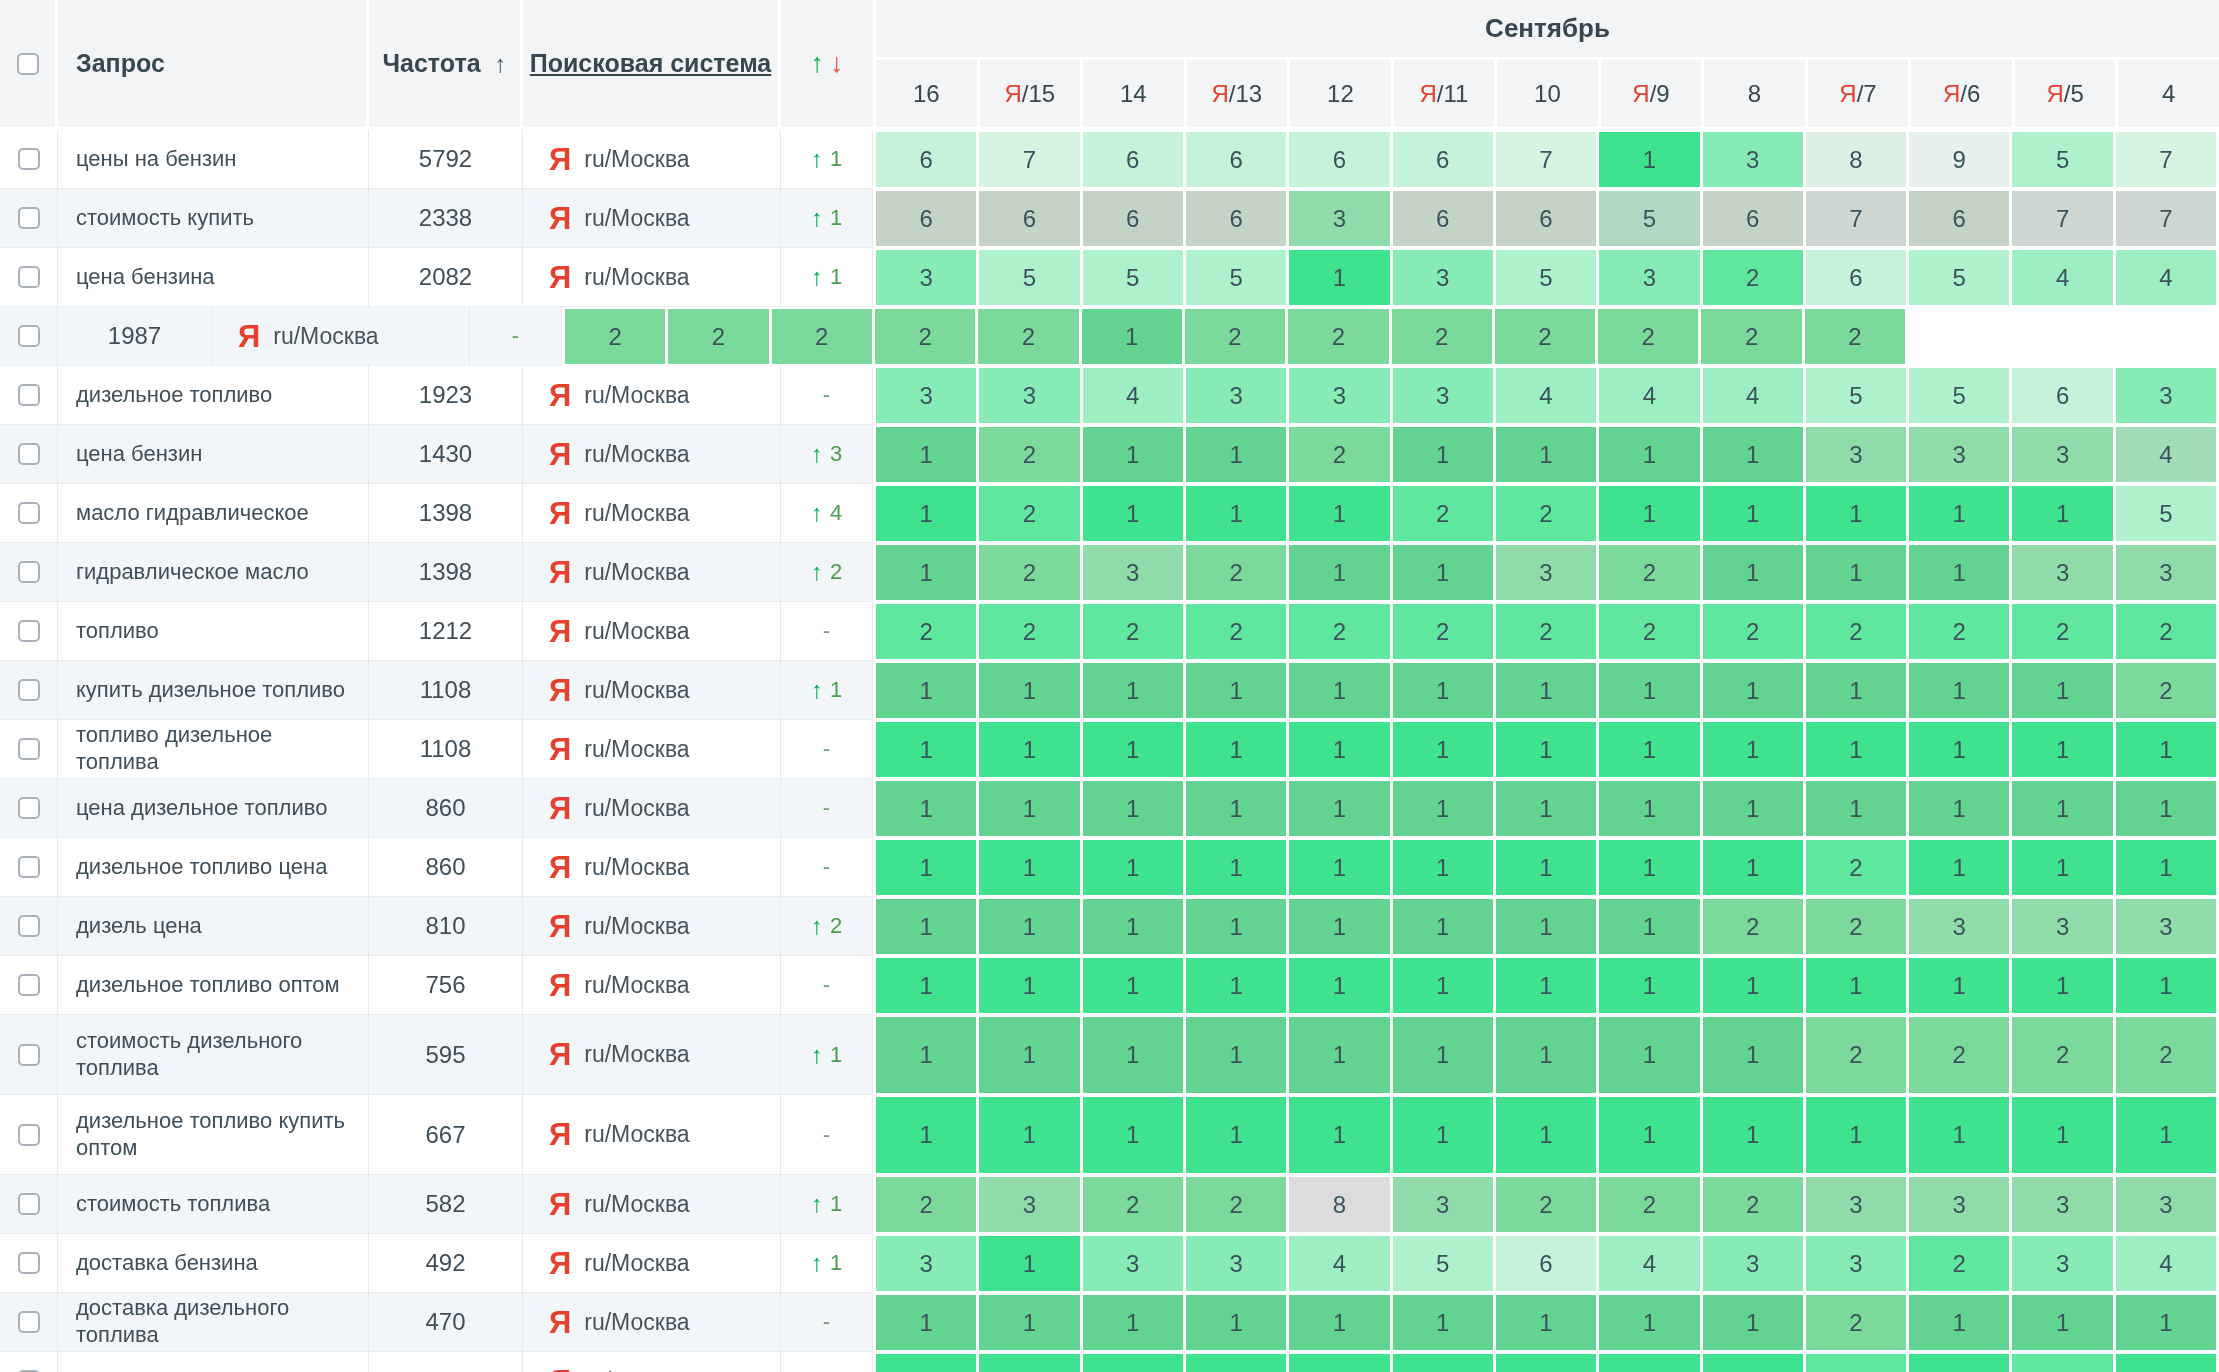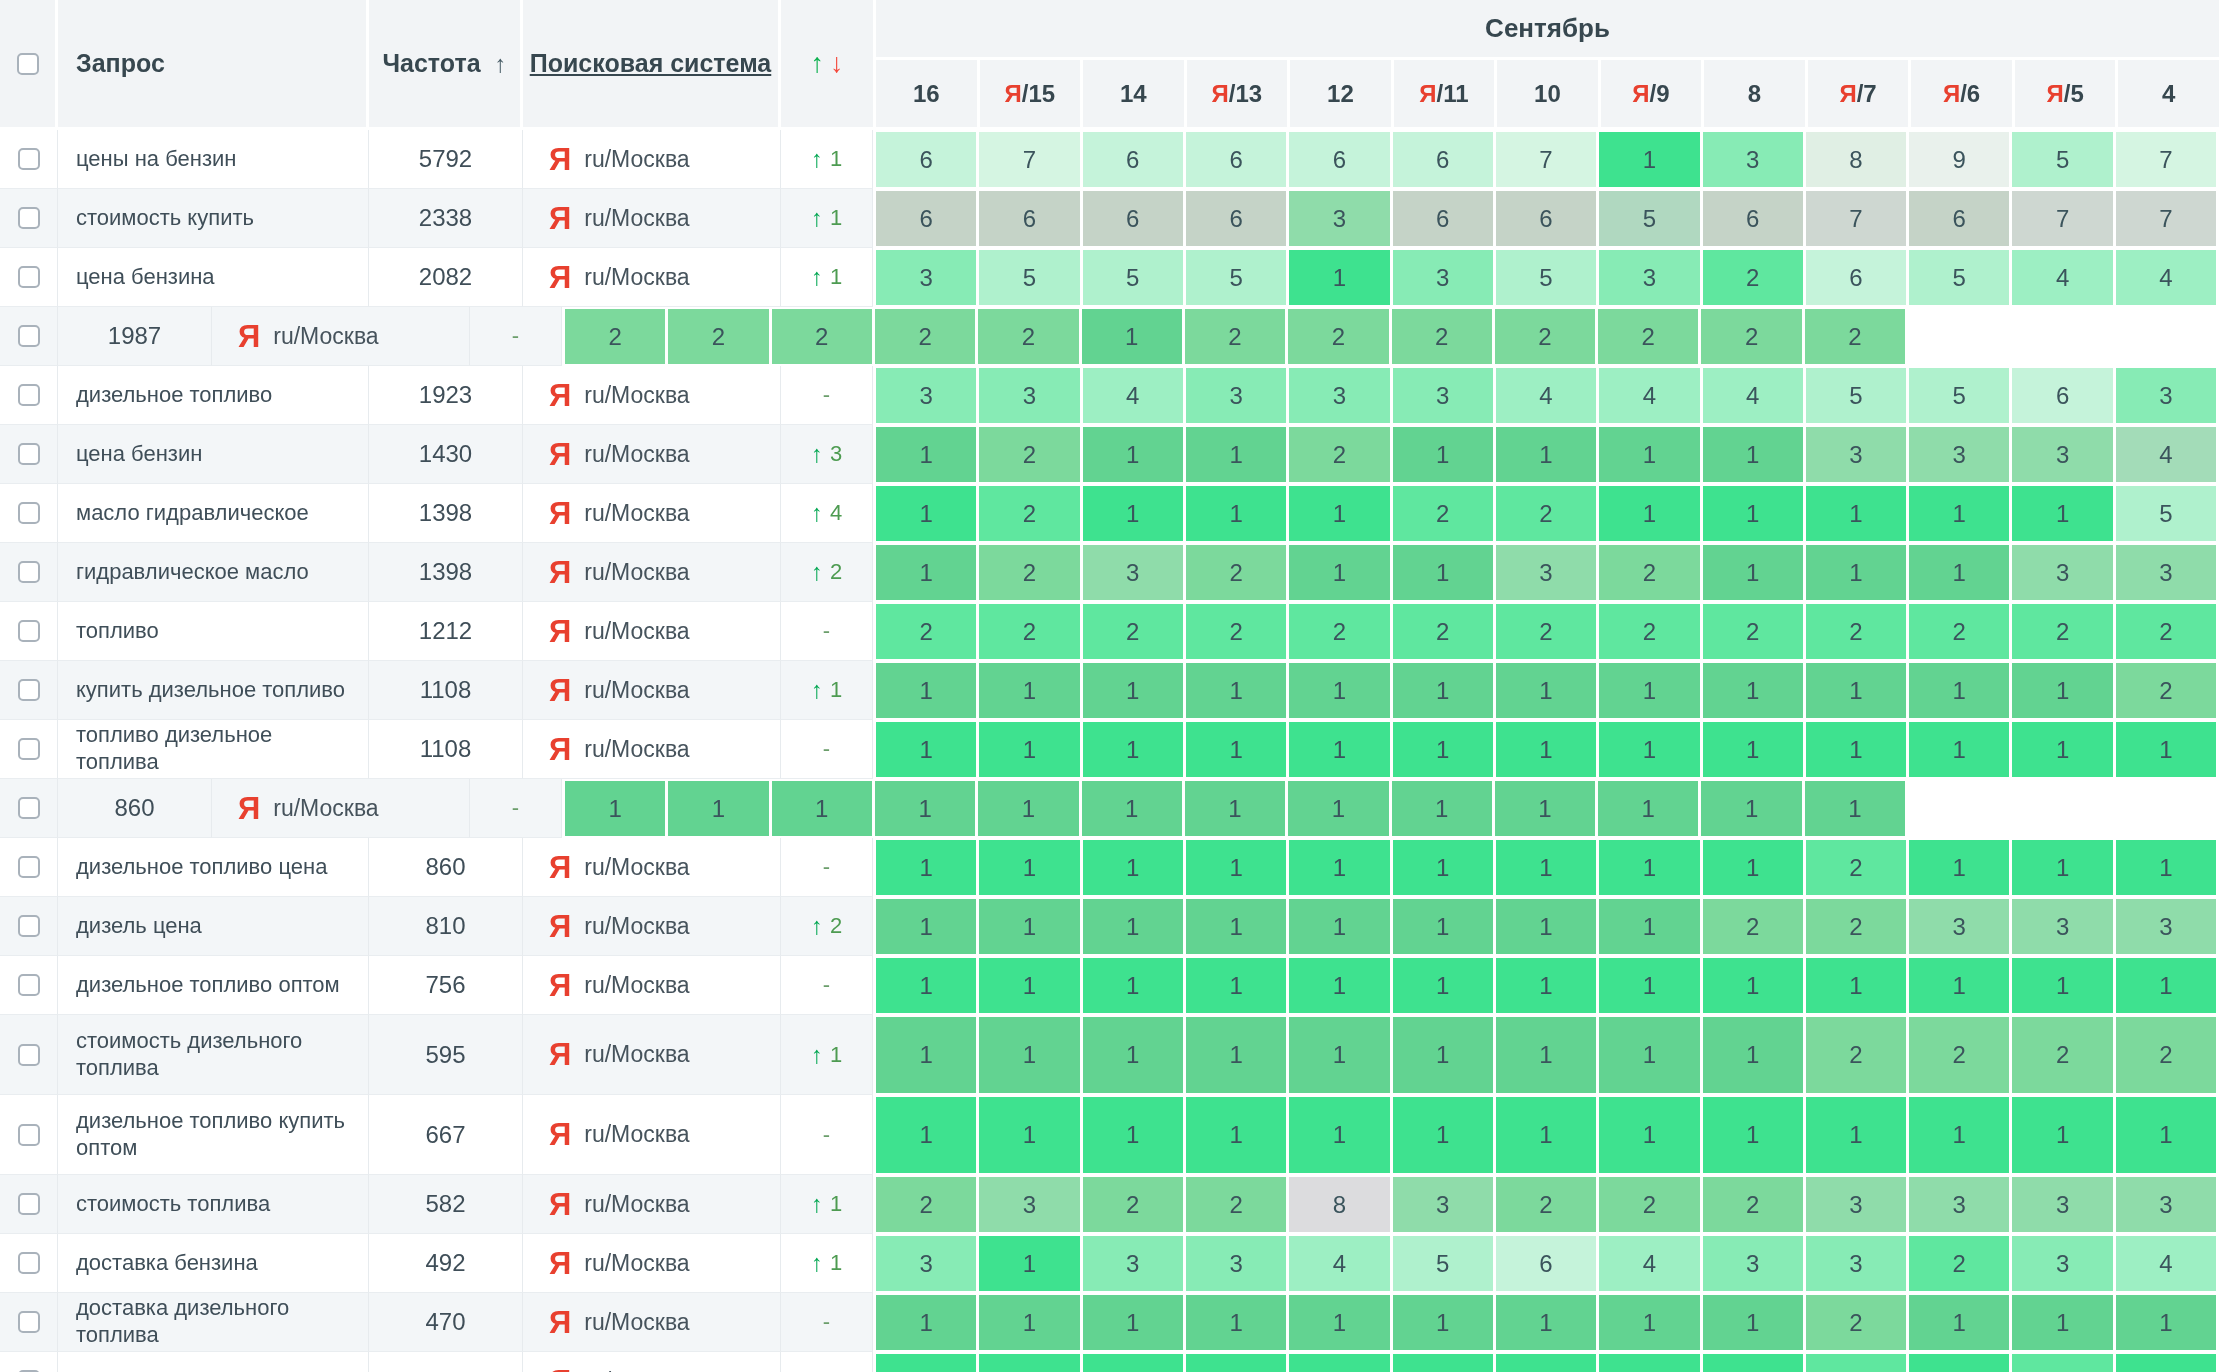--- a/index.html
+++ b/index.html
@@ -19,21 +19,21 @@
   .h-change{ width:92px; border-right:none; gap:6px; }
   .sort-arrow { font-weight:400; font-size:24px; color:#455a64; }
   .arr-up-h { color:#0db14f; font-weight:bold; font-size:27px; }
   .arr-down-h { color:#f4493c; font-weight:bold; font-size:27px; }
 
   .h-heat { width:1343px; display:flex; flex-direction:column; margin-left:3px; }
   .h-month { height:57px; background:#f2f4f6; display:flex; align-items:center;
     justify-content:center; font-weight:bold; font-size:26px; color:#37474f; }
   .h-dates { display:flex; gap:3px; height:67px; margin-top:3px; }
   .date-cell { flex:1; background:#f2f4f6; display:flex; align-items:center;
-    justify-content:center; font-weight:bold; font-size:24px; color:#37474f; }
+    justify-content:center; font-weight:normal; font-size:24px; color:#37474f; }
   .ya-red { color:#e8402f; }
 
   
   .tbody { height:1242px; margin-top:3px; overflow:hidden; }
   .row { display:flex; height:59px; background:#fff; }
   .row.tall { height:80px; }
   .row .left { display:flex; align-items:center; border-bottom:1px solid #e9edf0;
     border-right:1px solid #e7ebee; background:#fff; height:100%; }
   .row.stripe .left { background:#f3f6f8; }
   .c-check { width:58px; justify-content:center; }
@@ -494,20 +494,23 @@
           <div class="hpos" style="background: rgb(62, 226, 143);">1</div>
           <div class="hpos" style="background: rgb(62, 226, 143);">1</div>
           <div class="hpos" style="background: rgb(62, 226, 143);">1</div>
           <div class="hpos" style="background: rgb(62, 226, 143);">1</div>
         </div>
       </div>
       <div class="row stripe">
         <div class="left c-check">
           <span class="cb"></span>
         </div>
+        <div class="left c-query">
+          <span>цена дизельное топливо</span>
+        </div>
         <div class="left c-freq">
           <span>860</span>
         </div>
         <div class="left c-engine">
           <span class="ya-icon">Я</span>
           <span>ru/Москва</span>
         </div>
         <div class="left c-change">
           <span class="chg-dash">-</span>
         </div>

